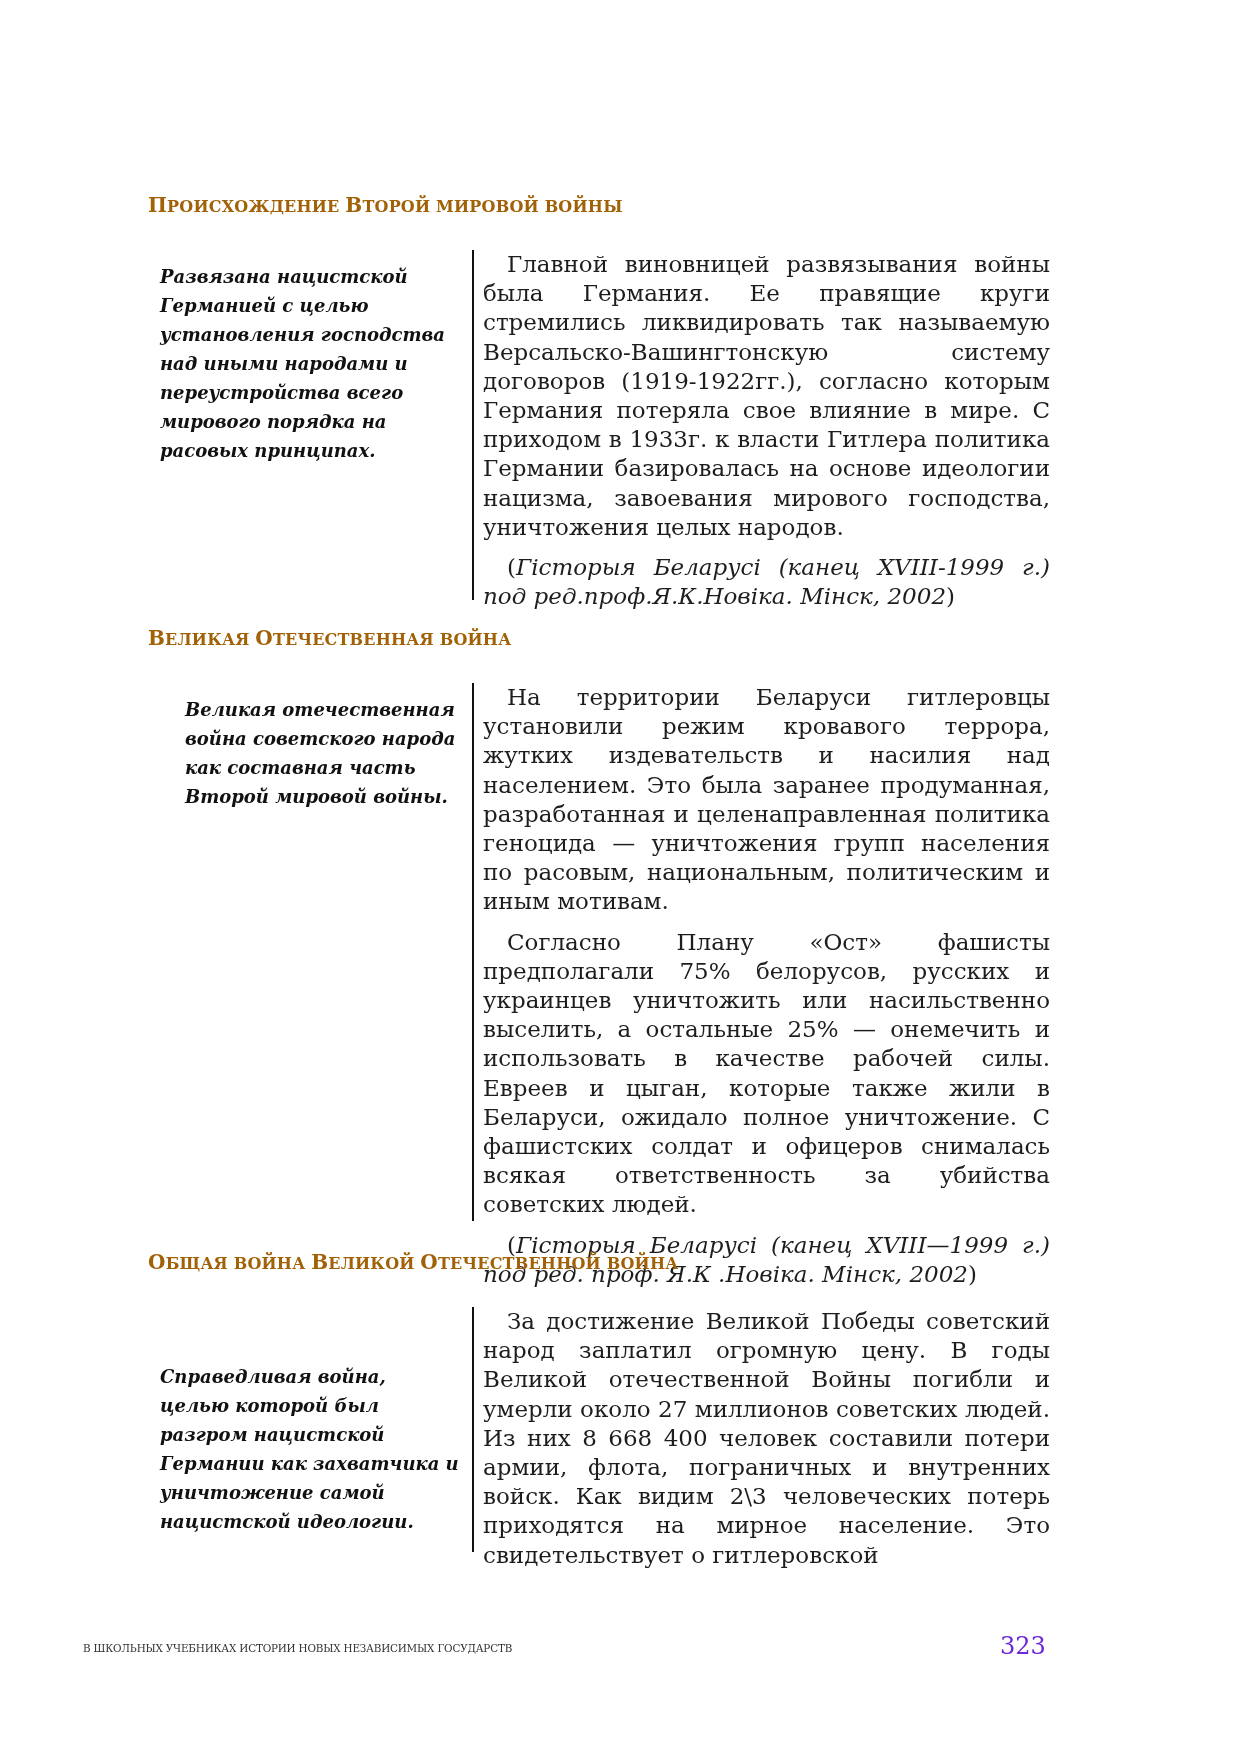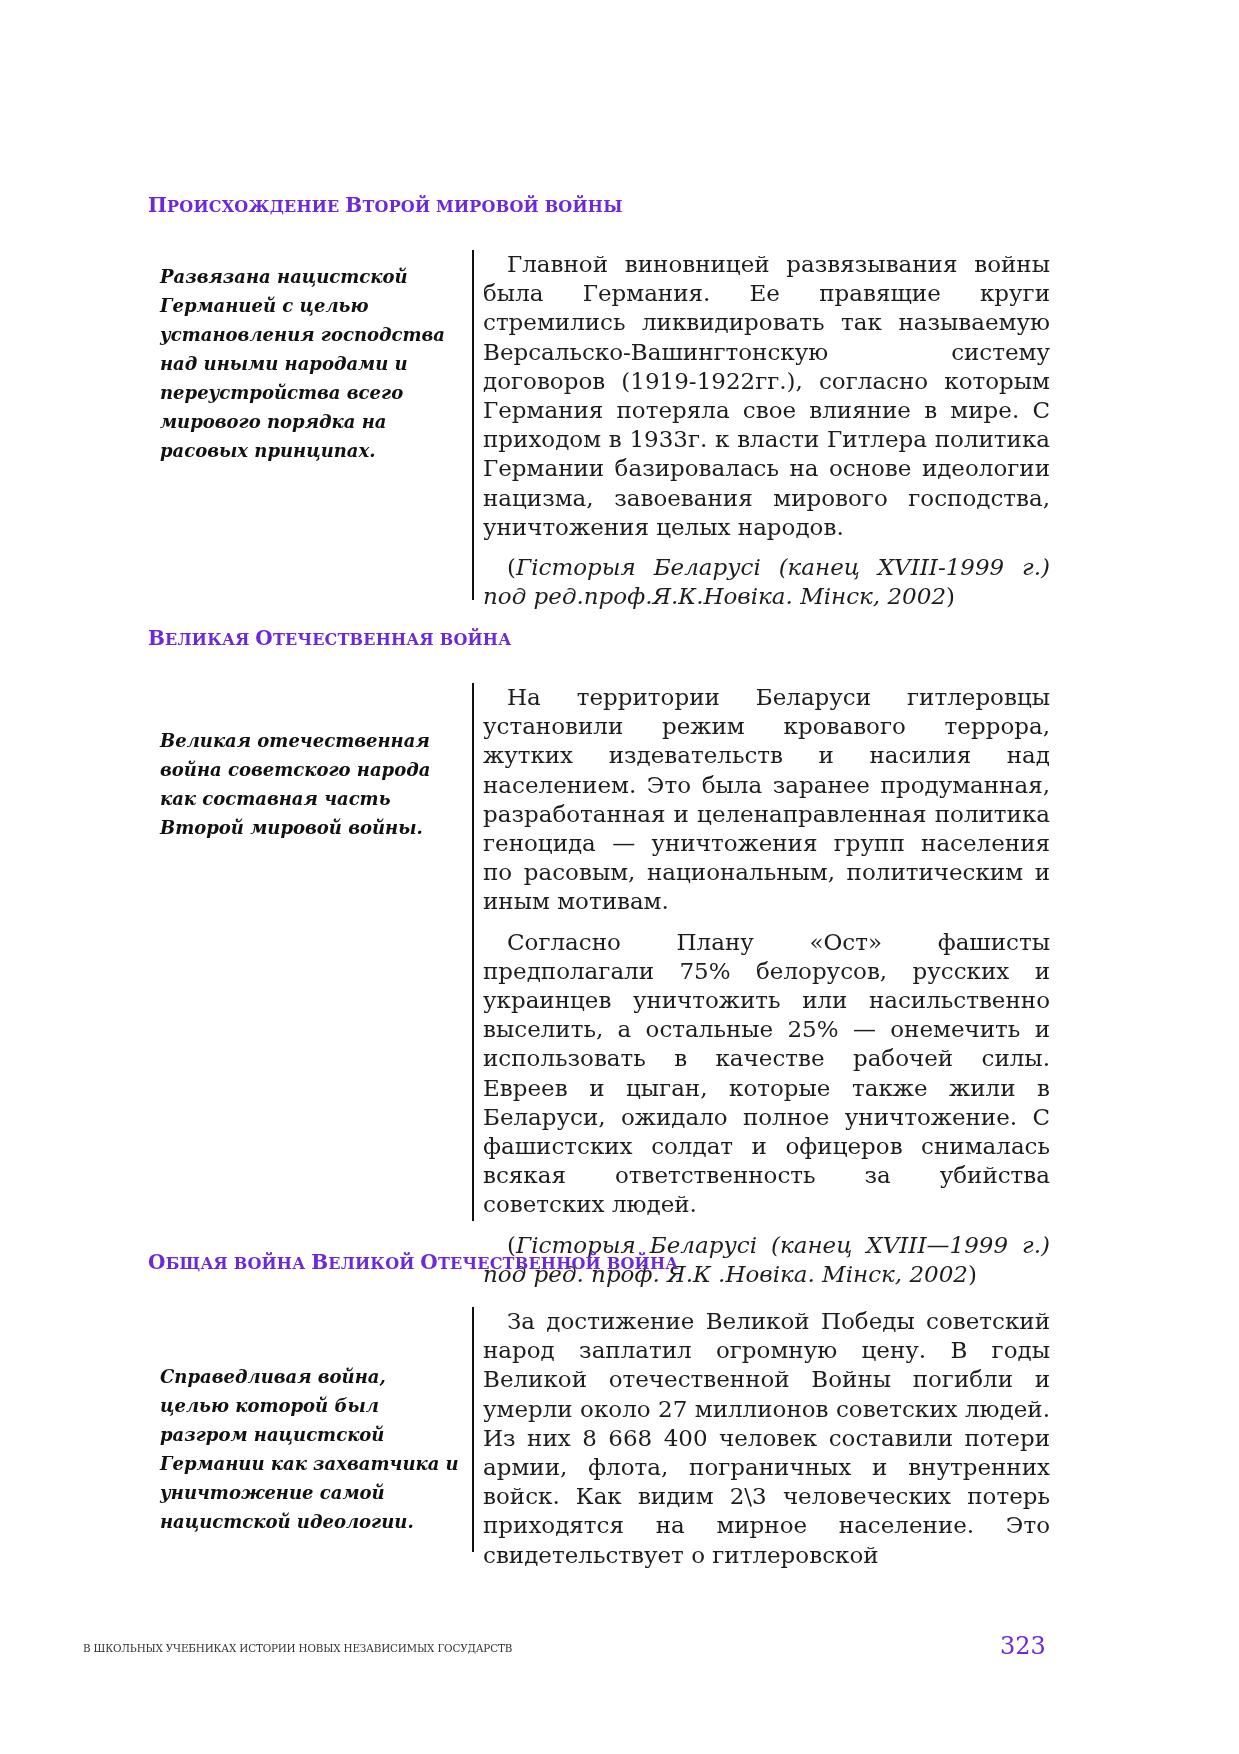--- a/index.html
+++ b/index.html
@@ -1,19 +1,19 @@
 <!DOCTYPE html>
 <html><head>
 <meta charset="utf-8">
 <style>
   html, body { margin: 0; padding: 0; background: #ffffff; }
   body { width: 1239px; height: 1754px; position: relative; overflow: hidden;
          font-family: "DejaVu Serif", "Liberation Serif", serif; color: #1a1a1a; }
   .heading { position: absolute; left: 148px; font-family: "DejaVu Serif", serif;
-             font-weight: bold; font-size: 20px; color: #6d28d9; letter-spacing: 0.2px;
+             font-weight: bold; font-size: 20px; color: #a16207; letter-spacing: 0.2px;
              white-space: nowrap; }
   .heading .cap { font-size: 20px; }
   .heading .sm { font-size: 16px; }
   .aside { position: absolute; left: 160px; width: 300px; font-family: "DejaVu Serif", serif;
            font-style: italic; font-weight: bold; font-size: 18px; line-height: 29px; color: #111; }
   .rule { position: absolute; left: 472px; width: 2px; background: #111; }
   .body { position: absolute; left: 483px; width: 567px; font-family: "DejaVu Serif", serif;
           font-size: 23px; line-height: 29.2px; color: #1d1d1d; text-align: justify; }
   .body p { margin: 0 0 11px 0; text-indent: 24px; }
   .body p.cite { font-style: italic; }
@@ -28,21 +28,21 @@
 
 <div class="heading" style="top:193px;"><span class="cap">П</span><span class="sm">РОИСХОЖДЕНИЕ </span><span class="cap">В</span><span class="sm">ТОРОЙ МИРОВОЙ ВОЙНЫ</span></div>
 <div class="aside" style="top:262px;">Развязана нацистской Германией с целью установления господства над иными народами и переустройства всего мирового порядка на расовых принципах.</div>
 <div class="rule" style="top:250px; height:350px;"></div>
 <div class="body" style="top:250px;">
   <p>Главной виновницей развязывания войны была Германия. Ее правящие круги стремились ликвидировать так называемую Версальско-Вашингтонскую систему договоров (1919-1922гг.), согласно которым Германия потеряла свое влияние в мире. С приходом в 1933г. к власти Гитлера политика Германии базировалась на основе идеологии нацизма, завоевания мирового господства, уничтожения целых народов.</p>
   <p class="cite"><span class="paren">(</span><span>Гісторыя Беларусі (канец XVIII-1999 г.) под ред.проф.Я.К.Новіка. Мінск, 2002</span><span class="paren">)</span></p>
 </div>
 
 <div class="heading" style="top:626px;"><span class="cap">В</span><span class="sm">ЕЛИКАЯ </span><span class="cap">О</span><span class="sm">ТЕЧЕСТВЕННАЯ ВОЙНА</span></div>
-<div class="aside" style="top:726px;">Великая отечественная война советского народа как составная часть Второй мировой войны.</div>
+<div class="aside" style="top:695px;margin-left:25px;">Великая отечественная война советского народа как составная часть Второй мировой войны.</div>
 <div class="rule" style="top:683px; height:538px;"></div>
 <div class="body" style="top:683px;">
   <p>На территории Беларуси гитлеровцы установили режим кровавого террора, жутких издевательств и насилия над населением. Это была заранее продуманная, разработанная и целенаправленная политика геноцида — уничтожения групп населения по расовым, национальным, политическим и иным мотивам.</p>
   <p>Согласно Плану «Ост» фашисты предполагали 75% белорусов, русских и украинцев уничтожить или насильственно выселить, а остальные 25% — онемечить и использовать в качестве рабочей силы. Евреев и цыган, которые также жили в Беларуси, ожидало полное уничтожение. С фашистских солдат и офицеров снималась всякая ответственность за убийства советских людей.</p>
   <p class="cite"><span class="paren">(</span><span>Гісторыя Беларусі (канец XVIII—1999 г.) под ред. проф. Я.К .Новіка. Мінск, 2002</span><span class="paren">)</span></p>
 </div>
 
 <div class="heading" style="top:1250px;"><span class="cap">О</span><span class="sm">БЩАЯ ВОЙНА </span><span class="cap">В</span><span class="sm">ЕЛИКОЙ </span><span class="cap">О</span><span class="sm">ТЕЧЕСТВЕННОЙ ВОЙНА</span></div>
 <div class="aside" style="top:1362px;">Справедливая война, целью которой был разгром нацистской Германии как захватчика и уничтожение самой нацистской идеологии.</div>
 <div class="rule" style="top:1307px; height:245px;"></div>

